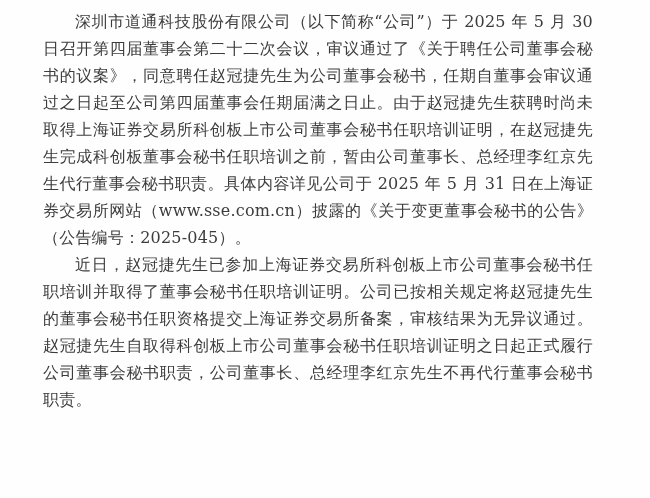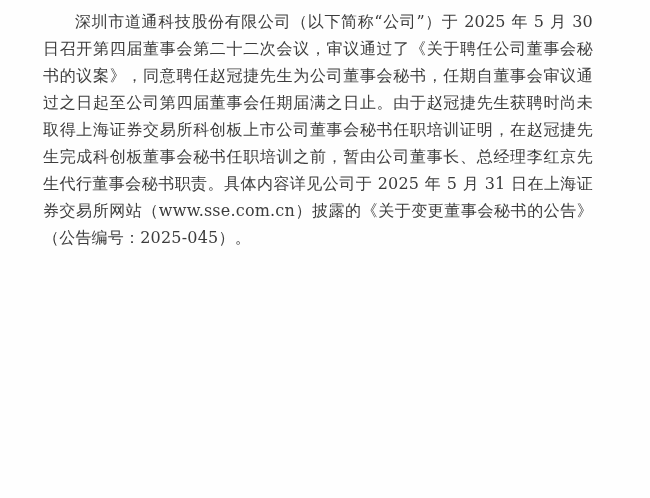--- a/index.html
+++ b/index.html
@@ -30,14 +30,15 @@
   .para.closing {
     text-align: left;
     margin-top: 5px;
   }
 </style>
 </head>
 <body>
 
 <div class="page">
   <p class="para">深圳市道通科技股份有限公司（以下简称“公司”）于 2025 年 5 月 30 日召开第四届董事会第二十二次会议，审议通过了《关于聘任公司董事会秘书的议案》，同意聘任赵冠捷先生为公司董事会秘书，任期自董事会审议通过之日起至公司第四届董事会任期届满之日止。由于赵冠捷先生获聘时尚未取得上海证券交易所科创板上市公司董事会秘书任职培训证明，在赵冠捷先生完成科创板董事会秘书任职培训之前，暂由公司董事长、总经理李红京先生代行董事会秘书职责。具体内容详见公司于 2025 年 5 月 31 日在上海证券交易所网站（www.sse.com.cn）披露的《关于变更董事会秘书的公告》（公告编号：2025-045）。</p>
+  <p class="para">近日，赵冠捷先生已参加上海证券交易所科创板上市公司董事会秘书任职培训并取得了董事会秘书任职培训证明。公司已按相关规定将赵冠捷先生的董事会秘书任职资格提交上海证券交易所备案，审核结果为无异议通过。赵冠捷先生自取得科创板上市公司董事会秘书任职培训证明之日起正式履行公司董事会秘书职责，公司董事长、总经理李红京先生不再代行董事会秘书职责。</p>
 
 </div>
 
 </body></html>

